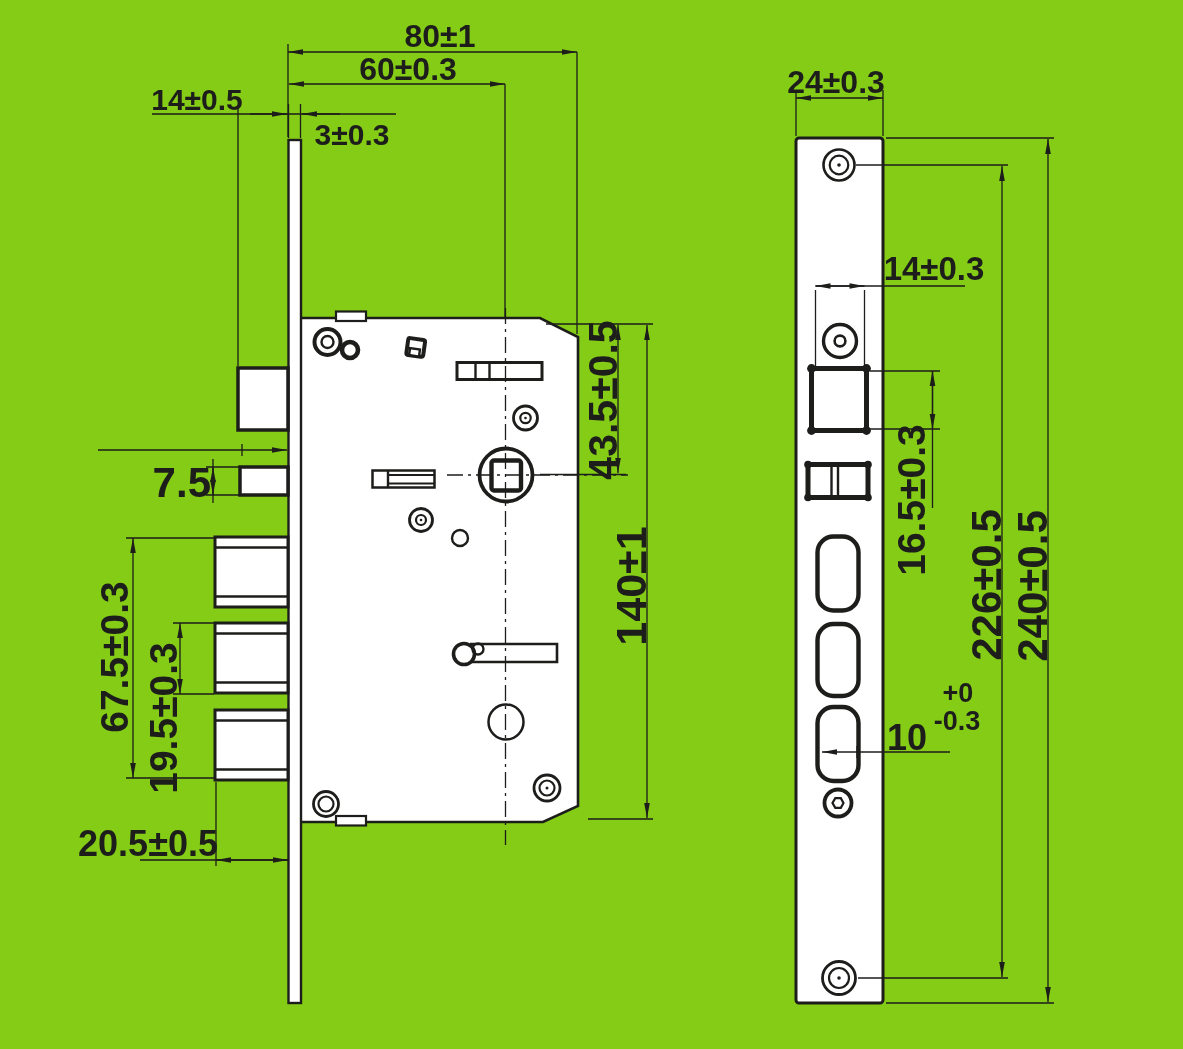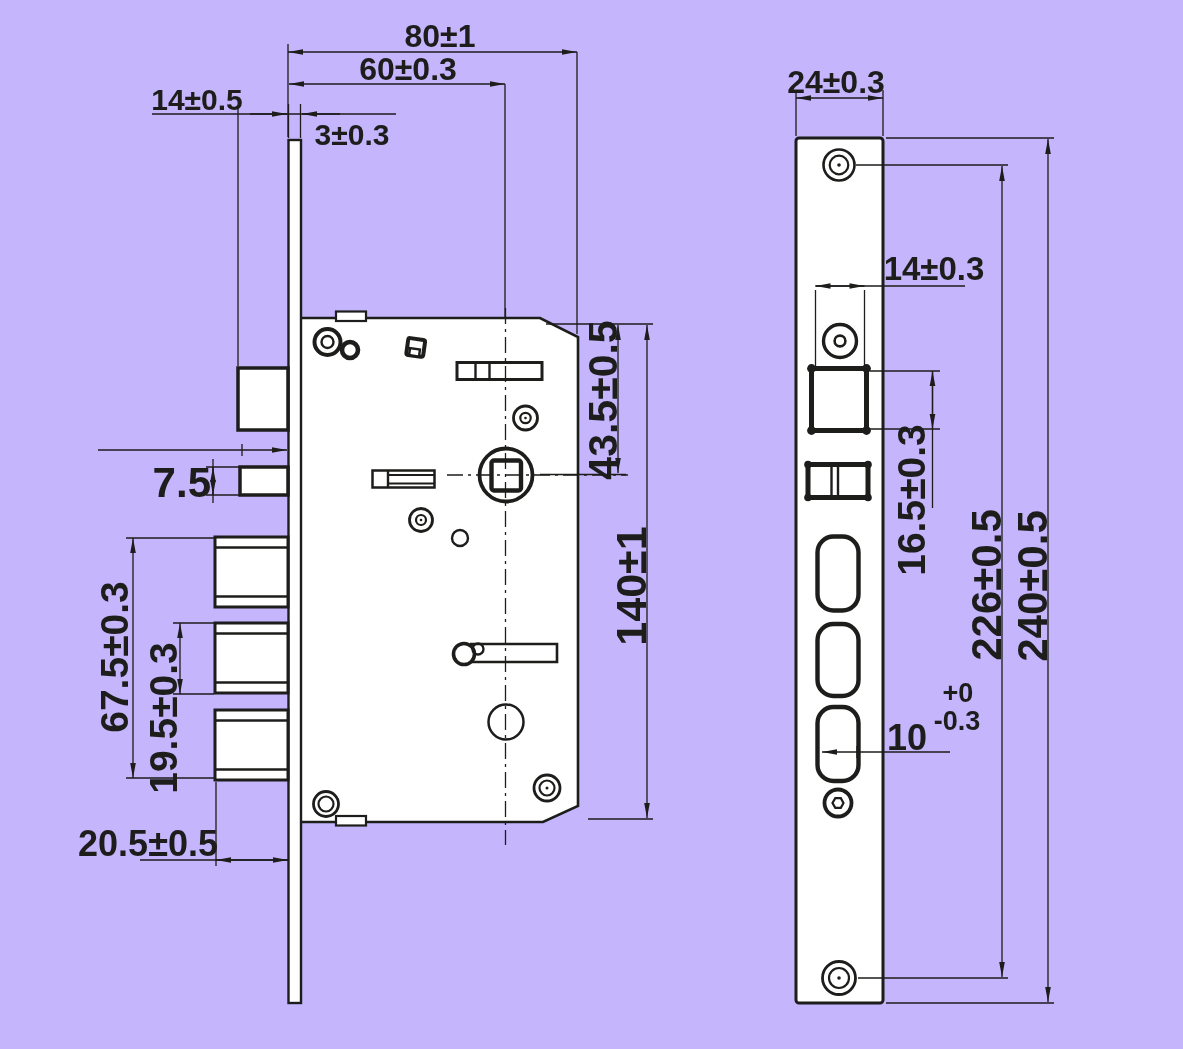--- a/index.html
+++ b/index.html
@@ -1,16 +1,16 @@
 <!DOCTYPE html>
 <html><head>
 <meta charset="utf-8">
 <style>
   html,body{margin:0;padding:0;background:#ffffff;}
-  #canvas{position:relative;width:1183px;height:1049px;background:#c4b5fd;overflow:hidden;text-decoration:underline;}
+  #canvas{position:relative;width:1183px;height:1049px;background:#84cc16;overflow:hidden;text-decoration:underline;}
   svg{display:block;}
   .dimtext{font-family:"Liberation Sans","DejaVu Sans",sans-serif;font-weight:bold;fill:#1d1d1b;}
   .thin{stroke:#1d1d1b;stroke-width:1.3;fill:none;}
   .med{stroke:#1d1d1b;stroke-width:2.4;fill:none;}
   .xthick{stroke:#1d1d1b;stroke-width:5;fill:none;}
   .wfill{fill:#ffffff;}
 </style>
 </head>
 <body>
 

